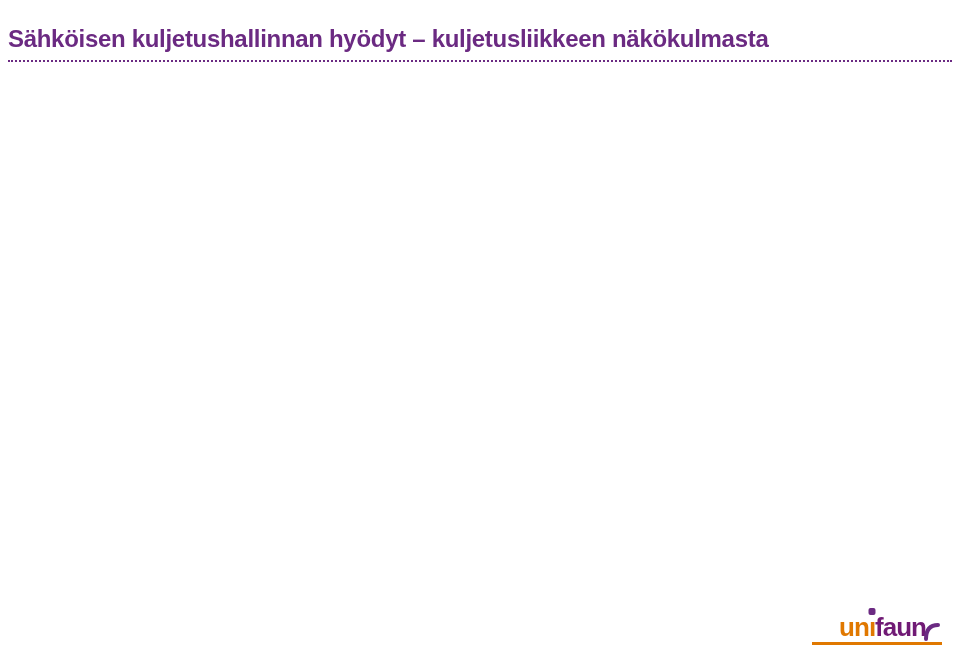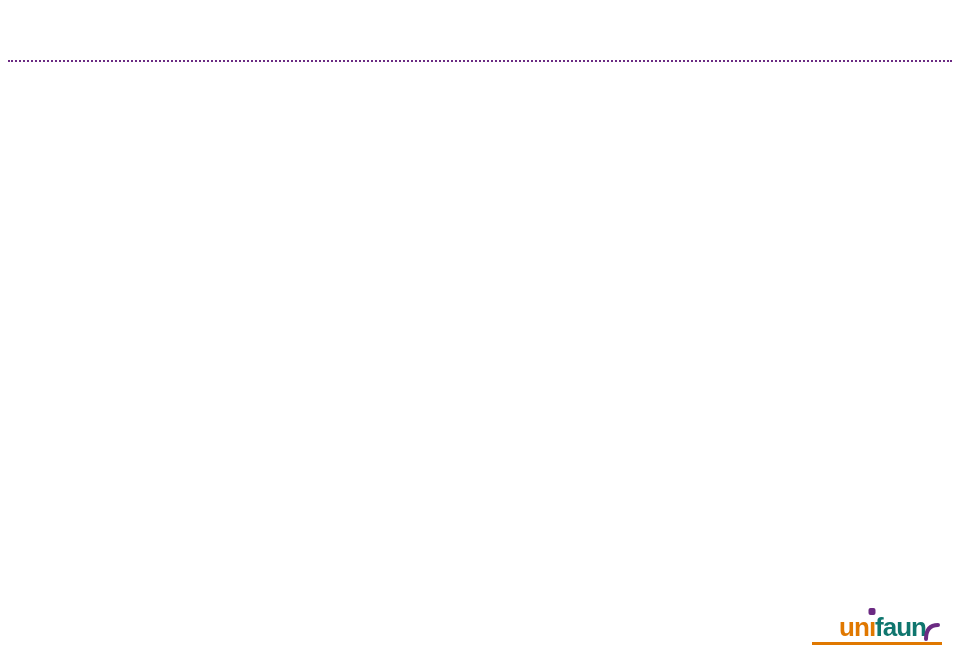--- a/index.html
+++ b/index.html
@@ -49,21 +49,21 @@
       font-size: 26px;
       font-weight: bold;
       letter-spacing: -1px;
       display: flex;
       align-items: flex-end;
     }
     .logo-uni {
       color: #e07800;
     }
     .logo-faun {
-      color: #0f766e;
+      color: #701a75;
     }
     .logo-i-wrap {
       position: relative;
       display: inline-block;
     }
     .logo-dot {
       position: absolute;
       top: -4px;
       left: 50%;
       transform: translateX(-50%);
@@ -93,20 +93,21 @@
       right: 18px;
       width: 130px;
       height: 3px;
       background: #e07800;
     }
   </style>
 </head>
 <body>
 
 <div class="slide">
+  <h1 class="title">Sähköisen kuljetushallinnan hyödyt – kuljetusliikkeen näkökulmasta</h1>
   <div class="divider"></div>
 
   <div class="logo-underline"></div>
   <div class="logo">
     <span class="logo-text">
       <span class="logo-uni">un</span>
       <span class="logo-i-wrap">
         <span class="logo-dot"></span>
         <span class="logo-i">ı</span>
       </span>

